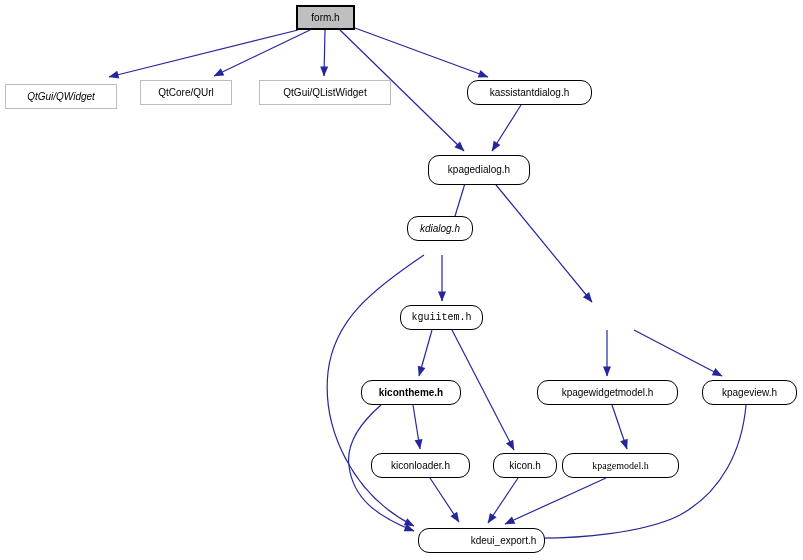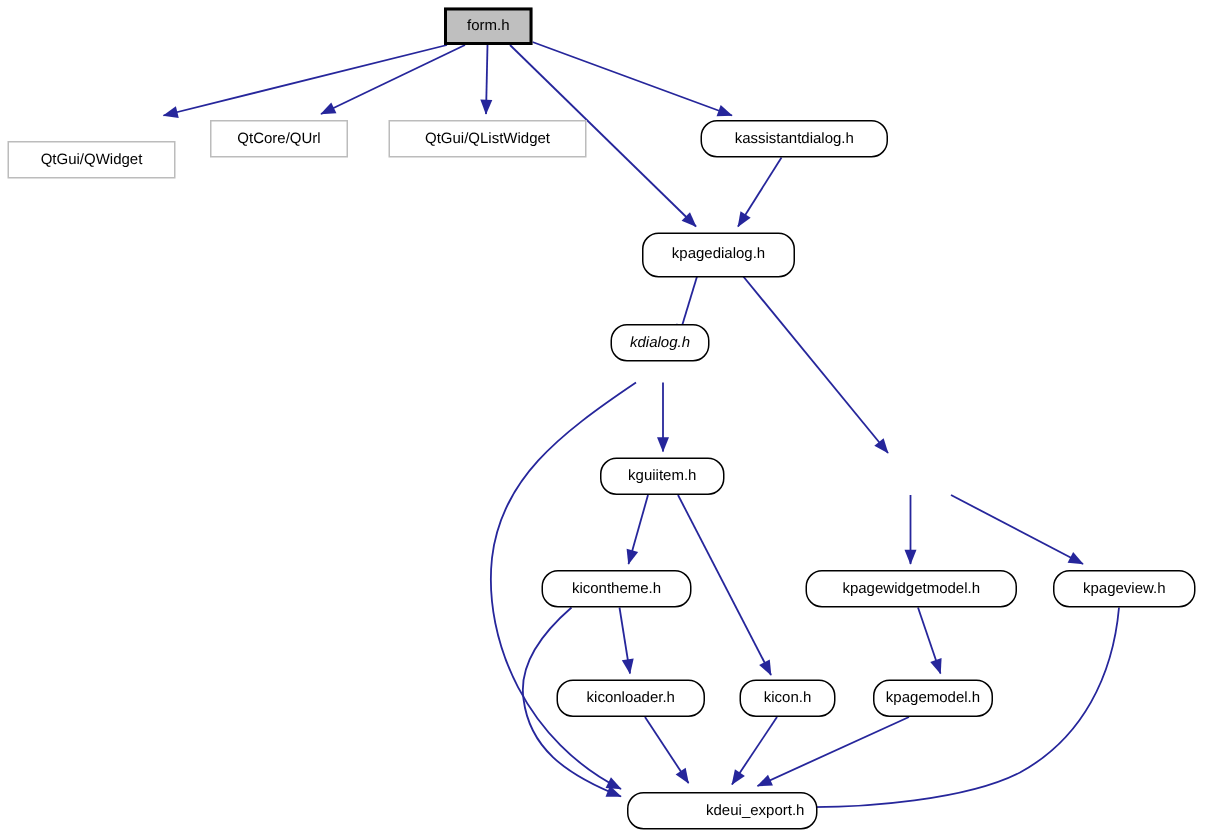--- a/index.html
+++ b/index.html
@@ -51,27 +51,27 @@
       <path d="M381,405 C358,425 346,445 349,466 C353,498 376,516 414,531" class="edge" marker-end="url(#arrowhead)"></path>
       <path d="M430,478 L459,522" class="edge" marker-end="url(#arrowhead)"></path>
       <path d="M518,478 L488,523" class="edge" marker-end="url(#arrowhead)"></path>
       <path d="M607,330 L607,376" class="edge" marker-end="url(#arrowhead)"></path>
       <path d="M634,330 L722,376" class="edge" marker-end="url(#arrowhead)"></path>
       <path d="M612,405 L627,449" class="edge" marker-end="url(#arrowhead)"></path>
       <path d="M606,478 L505,524" class="edge" marker-end="url(#arrowhead)"></path>
       <path d="M746,405 C742,450 722,492 680,515 C645,533 577,539 531,538" class="edge" marker-end="url(#arrowhead)"></path>
     </svg>
 <div class="node root" style="left: 296px; top: 5px; width: 59px; height: 25px;">form.h</div>
-    <div class="node external" style="left: 5px; top: 94px; width: 112px; height: 25px;">QtGui/QWidget</div>
+    <div class="node external" style="left: 5px; top: 84px; width: 112px; height: 25px; font-style: italic;">QtGui/QWidget</div>
     <div class="node external" style="left: 140px; top: 80px; width: 92px; height: 25px;">QtCore/QUrl</div>
     <div class="node external" style="left: 259px; top: 80px; width: 132px; height: 25px;">QtGui/QListWidget</div>
     <div class="node linked" style="left: 467px; top: 80px; width: 125px; height: 25px;">kassistantdialog.h</div>
     <div class="node linked" style="left: 428px; top: 155px; width: 102px; height: 30px;">kpagedialog.h</div>
     <div class="node linked" style="left: 407px; top: 216px; width: 66px; height: 25px; font-style: italic;">kdialog.h</div>
-    <div class="node linked" style="left: 400px; top: 305px; width: 83px; height: 25px;">kguiitem.h</div>
-    <div class="node linked" style="left: 361px; top: 380px; width: 100px; height: 25px;">kicontheme.h</div>
+    <div class="node linked" style="left: 400px; top: 305px; width: 83px; height: 25px; font-family: Liberation Mono, monospace;">kguiitem.h</div>
+    <div class="node linked" style="left: 361px; top: 380px; width: 100px; height: 25px; font-weight: bold;">kicontheme.h</div>
     <div class="node linked" style="left: 537px; top: 380px; width: 141px; height: 25px;">kpagewidgetmodel.h</div>
     <div class="node linked" style="left: 702px; top: 380px; width: 95px; height: 25px;">kpageview.h</div>
     <div class="node linked" style="left: 371px; top: 453px; width: 99px; height: 25px;">kiconloader.h</div>
     <div class="node linked" style="left: 493px; top: 453px; width: 64px; height: 25px;">kicon.h</div>
-    <div class="node linked" style="left: 582px; top: 453px; width: 80px; height: 25px;">kpagemodel.h</div>
+    <div class="node linked" style="left: 562px; top: 453px; width: 117px; height: 25px; font-family: Liberation Serif, serif;">kpagemodel.h</div>
     <div class="node linked" style="left: 418px; top: 528px; width: 127px; height: 25px; padding-left: 44px;">kdeui_export.h</div>
   </div>
 
 </body></html>

